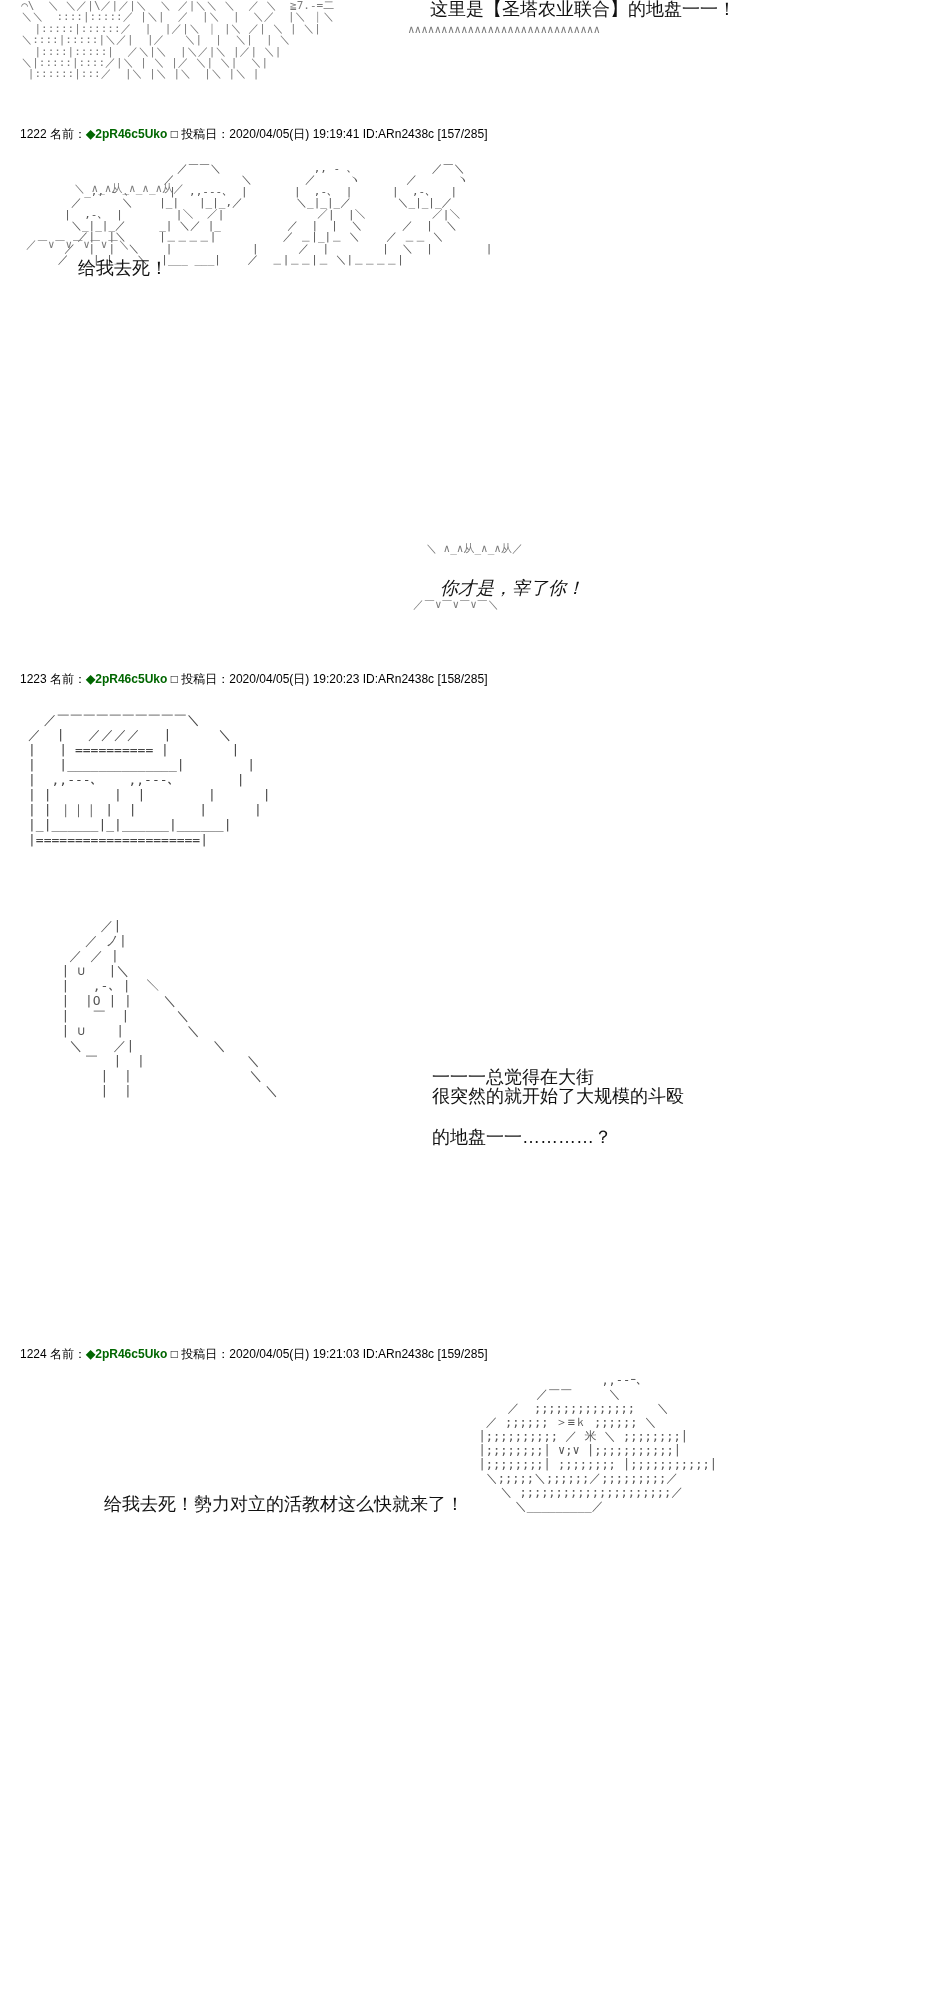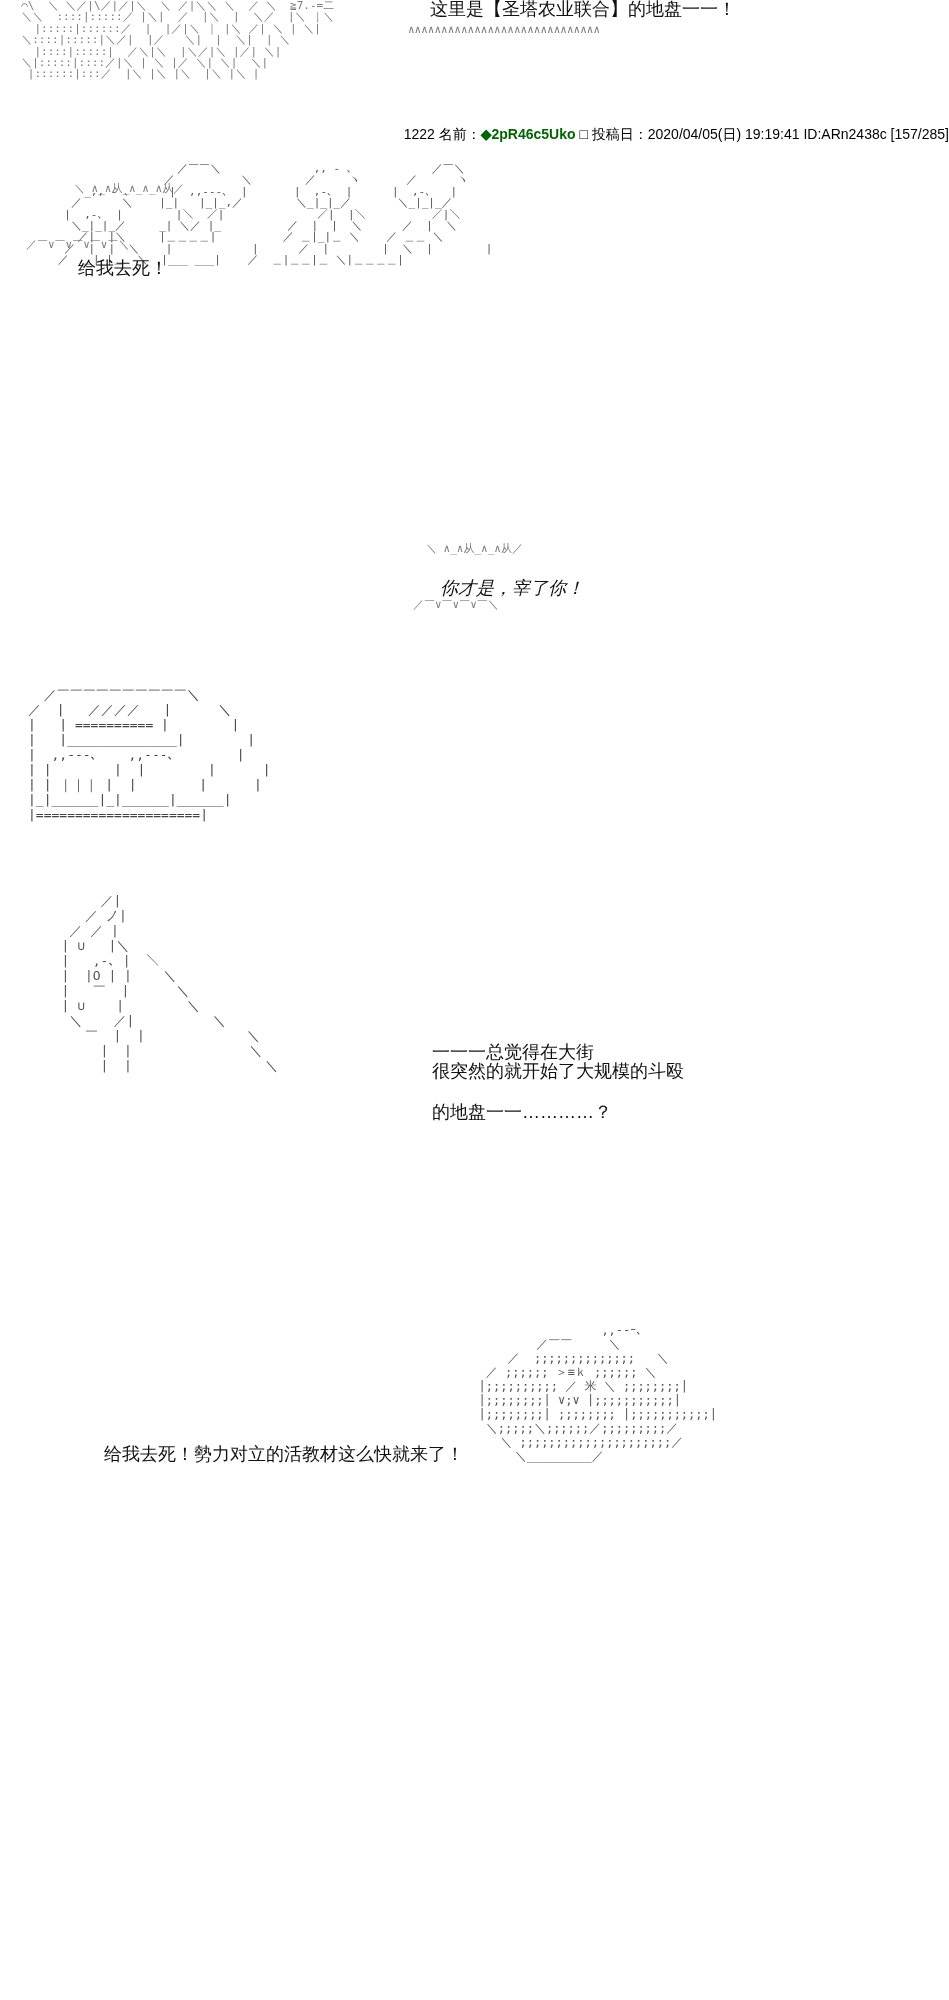--- a/index.html
+++ b/index.html
@@ -14,26 +14,25 @@
     color: #000000;
     position: relative;
     overflow: hidden;
   }
   .page {
     width: 949px;
     position: relative;
   }
   
   .post-header {
-    font-size: 14px;
+    font-size: 12px;
     line-height: 17px;
     color: #000000;
-    padding-left: 0;
+    padding-left: 20px;
     white-space: nowrap;
-    text-align: right;
   }
   .post-header .num { color: #000000; }
   .post-header .label { color: #000000; }
   .post-header .handle {
     color: #006600;
     font-weight: bold;
   }
   .post-header .sep { color: #000000; }
   .post-header .date { color: #000000; }
   .post-header .uid { color: #000000; }
@@ -105,20 +104,28 @@
 
     <pre class="aa light" style="position:absolute; left:18px; top:40px;margin-left:48px;">＼ ∧_∧从_∧_∧_∧从／</pre>
     <div class="speech" style="left:78px; top:78px;margin-top:38px;">给我去死！</div>
     <pre class="aa light" style="position:absolute; left:18px; top:96px;">／￣∨￣∨￣∨￣∨￣＼</pre>
 
     <pre class="aa light" style="position:absolute; left:418px; top:400px;">＼ ∧_∧从_∧_∧从／</pre>
     <div class="speech" style="left:440px; top:436px;font-style:italic;">你才是，宰了你！</div>
     <pre class="aa light" style="position:absolute; left:405px; top:456px;">／￣∨￣∨￣∨￣＼</pre>
   </div>
 
+  <div class="post-header" style="margin-top:8px;">
+    <span class="num">1223</span>
+    <span class="label">名前：</span><span class="handle">◆2pR46c5Uko</span>
+    <span class="sep">□</span>
+    <span class="label">投稿日：</span><span class="date">2020/04/05(日) 19:20:23</span>
+    <span class="uid">ID:ARn2438c</span>
+    <span class="count">[158/285]</span>
+  </div>
 
   <div class="block" style="height:650px;">
     <pre class="aa dark" style="position:absolute; left:20px; top:24px; font-size:13px; line-height:15px;">  ／￣￣￣￣￣￣￣￣￣￣＼
 ／  |   ／／／／   |      ＼
 |   | ========== |        |
 |   |______________|        |
 |  ,,---､    ,,---､        |
 | |        |  |        |      |
 | | ｜｜｜ |  |        |      |
 |_|______|_|______|______|
@@ -135,20 +142,28 @@
     ＼    ／|          ＼
       ￣  |  |             ＼
         |  |               ＼
         |  |                 ＼</pre>
 
     <div class="speech" style="left:432px; top:380px;">一一一总觉得在大街
 很突然的就开始了大规模的斗殴</div>
     <div class="speech" style="left:432px; top:440px;">的地盘一一…………？</div>
   </div>
 
+  <div class="post-header" style="margin-top:8px;">
+    <span class="num">1224</span>
+    <span class="label">名前：</span><span class="handle">◆2pR46c5Uko</span>
+    <span class="sep">□</span>
+    <span class="label">投稿日：</span><span class="date">2020/04/05(日) 19:21:03</span>
+    <span class="uid">ID:ARn2438c</span>
+    <span class="count">[159/285]</span>
+  </div>
 
   <div class="block" style="height:250px;">
     <pre class="aa" style="position:absolute; left:420px; top:10px; font-size:12px; line-height:14px;">                        ,,-‐ｰ､
                ／￣￣     ＼
            ／  ;;;;;;;;;;;;;;   ＼
         ／ ;;;;;; ＞≡ｋ ;;;;;; ＼
        |;;;;;;;;;; ／ 米 ＼ ;;;;;;;;|
        |;;;;;;;;| ∨;∨ |;;;;;;;;;;;|
        |;;;;;;;;| ;;;;;;;; |;;;;;;;;;;;|
         ＼;;;;;＼;;;;;;／;;;;;;;;;／

